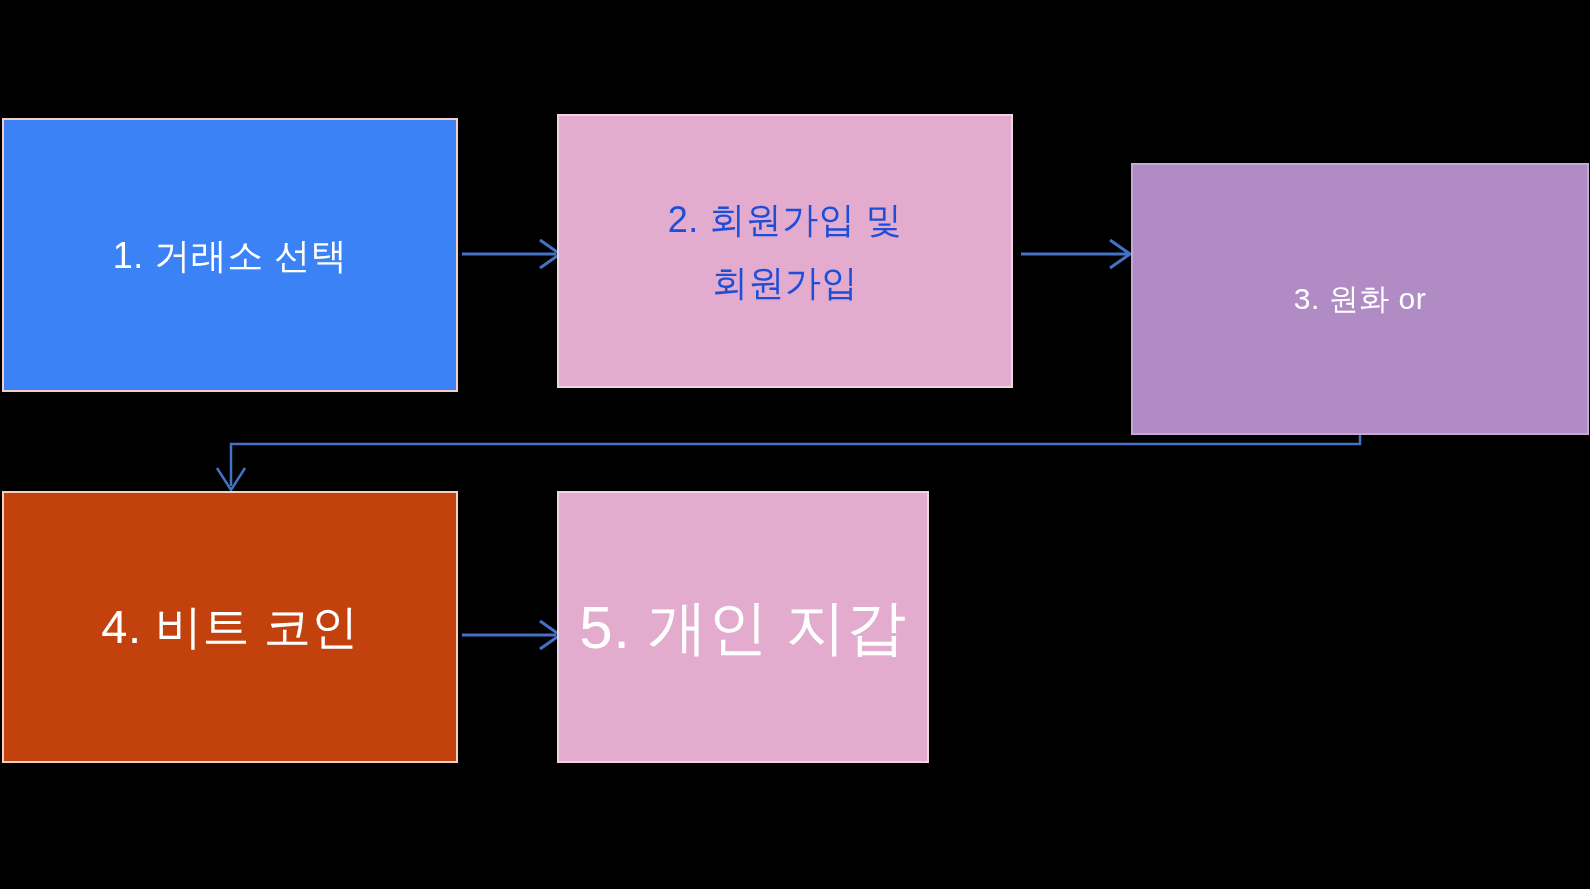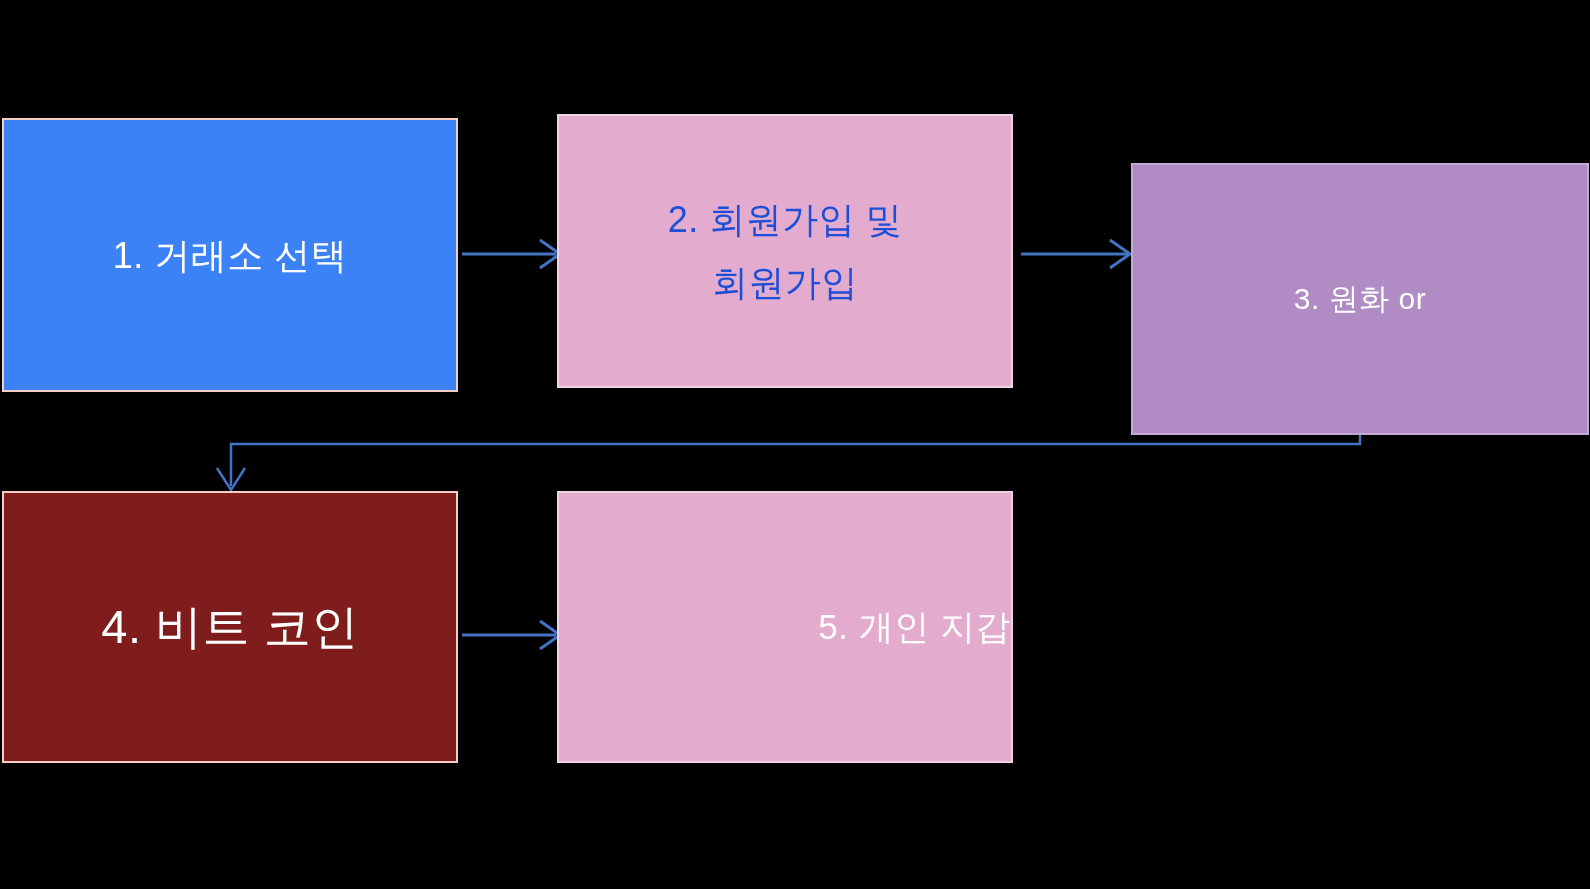--- a/index.html
+++ b/index.html
@@ -32,21 +32,21 @@
     white-space: nowrap;
   }
   .node .line {
     display: block;
   }
   
   #node-1 { left: 2px;    top: 118px; width: 456px; height: 274px; font-size: 36px; }
   #node-2 { left: 557px;  top: 114px; width: 456px; height: 274px; font-size: 36px; }
   #node-3 { left: 1131px; top: 117px; width: 458px; height: 272px; font-size: 30px; margin-top: 46px; }
   #node-4 { left: 2px;    top: 491px; width: 456px; height: 272px; font-size: 47px; }
-  #node-5 { left: 557px;  top: 491px; width: 456px; height: 272px; font-size: 35px; align-items: flex-end; }
+  #node-5 { left: 557px;  top: 491px; width: 372px; height: 272px; font-size: 60px; }
 
   .edge-svg {
     position: absolute;
     left: 0;
     top: 0;
     width: 1590px;
     height: 889px;
     pointer-events: none;
     overflow: visible;
   }
@@ -85,21 +85,21 @@
 
   <div class="node" id="node-2" style="background: rgb(227, 171, 206); border: 2px solid rgb(240, 212, 230); color: #1d4ed8;">
     <span class="line">2. 회원가입 및</span>
     <span class="line">회원가입</span>
   </div>
 
   <div class="node" id="node-3" style="background: rgb(177, 140, 196); border: 2px solid rgb(198, 168, 212); color: rgb(255, 255, 255);">
     <span class="line">3. 원화 or</span>
   </div>
 
-  <div class="node" id="node-4" style="background: #7f1d1d; border: 2px solid rgb(247, 207, 194); color: rgb(255, 255, 255);">
+  <div class="node" id="node-4" style="background: #c2410c; border: 2px solid rgb(247, 207, 194); color: rgb(255, 255, 255);">
     <span class="line">4. 비트 코인</span>
   </div>
 
   <div class="node" id="node-5" style="background: rgb(227, 171, 206); border: 2px solid rgb(240, 212, 230); color: rgb(255, 255, 255);">
     <span class="line">5. 개인 지갑</span>
   </div>
 
 </div>
 
 </body></html>

